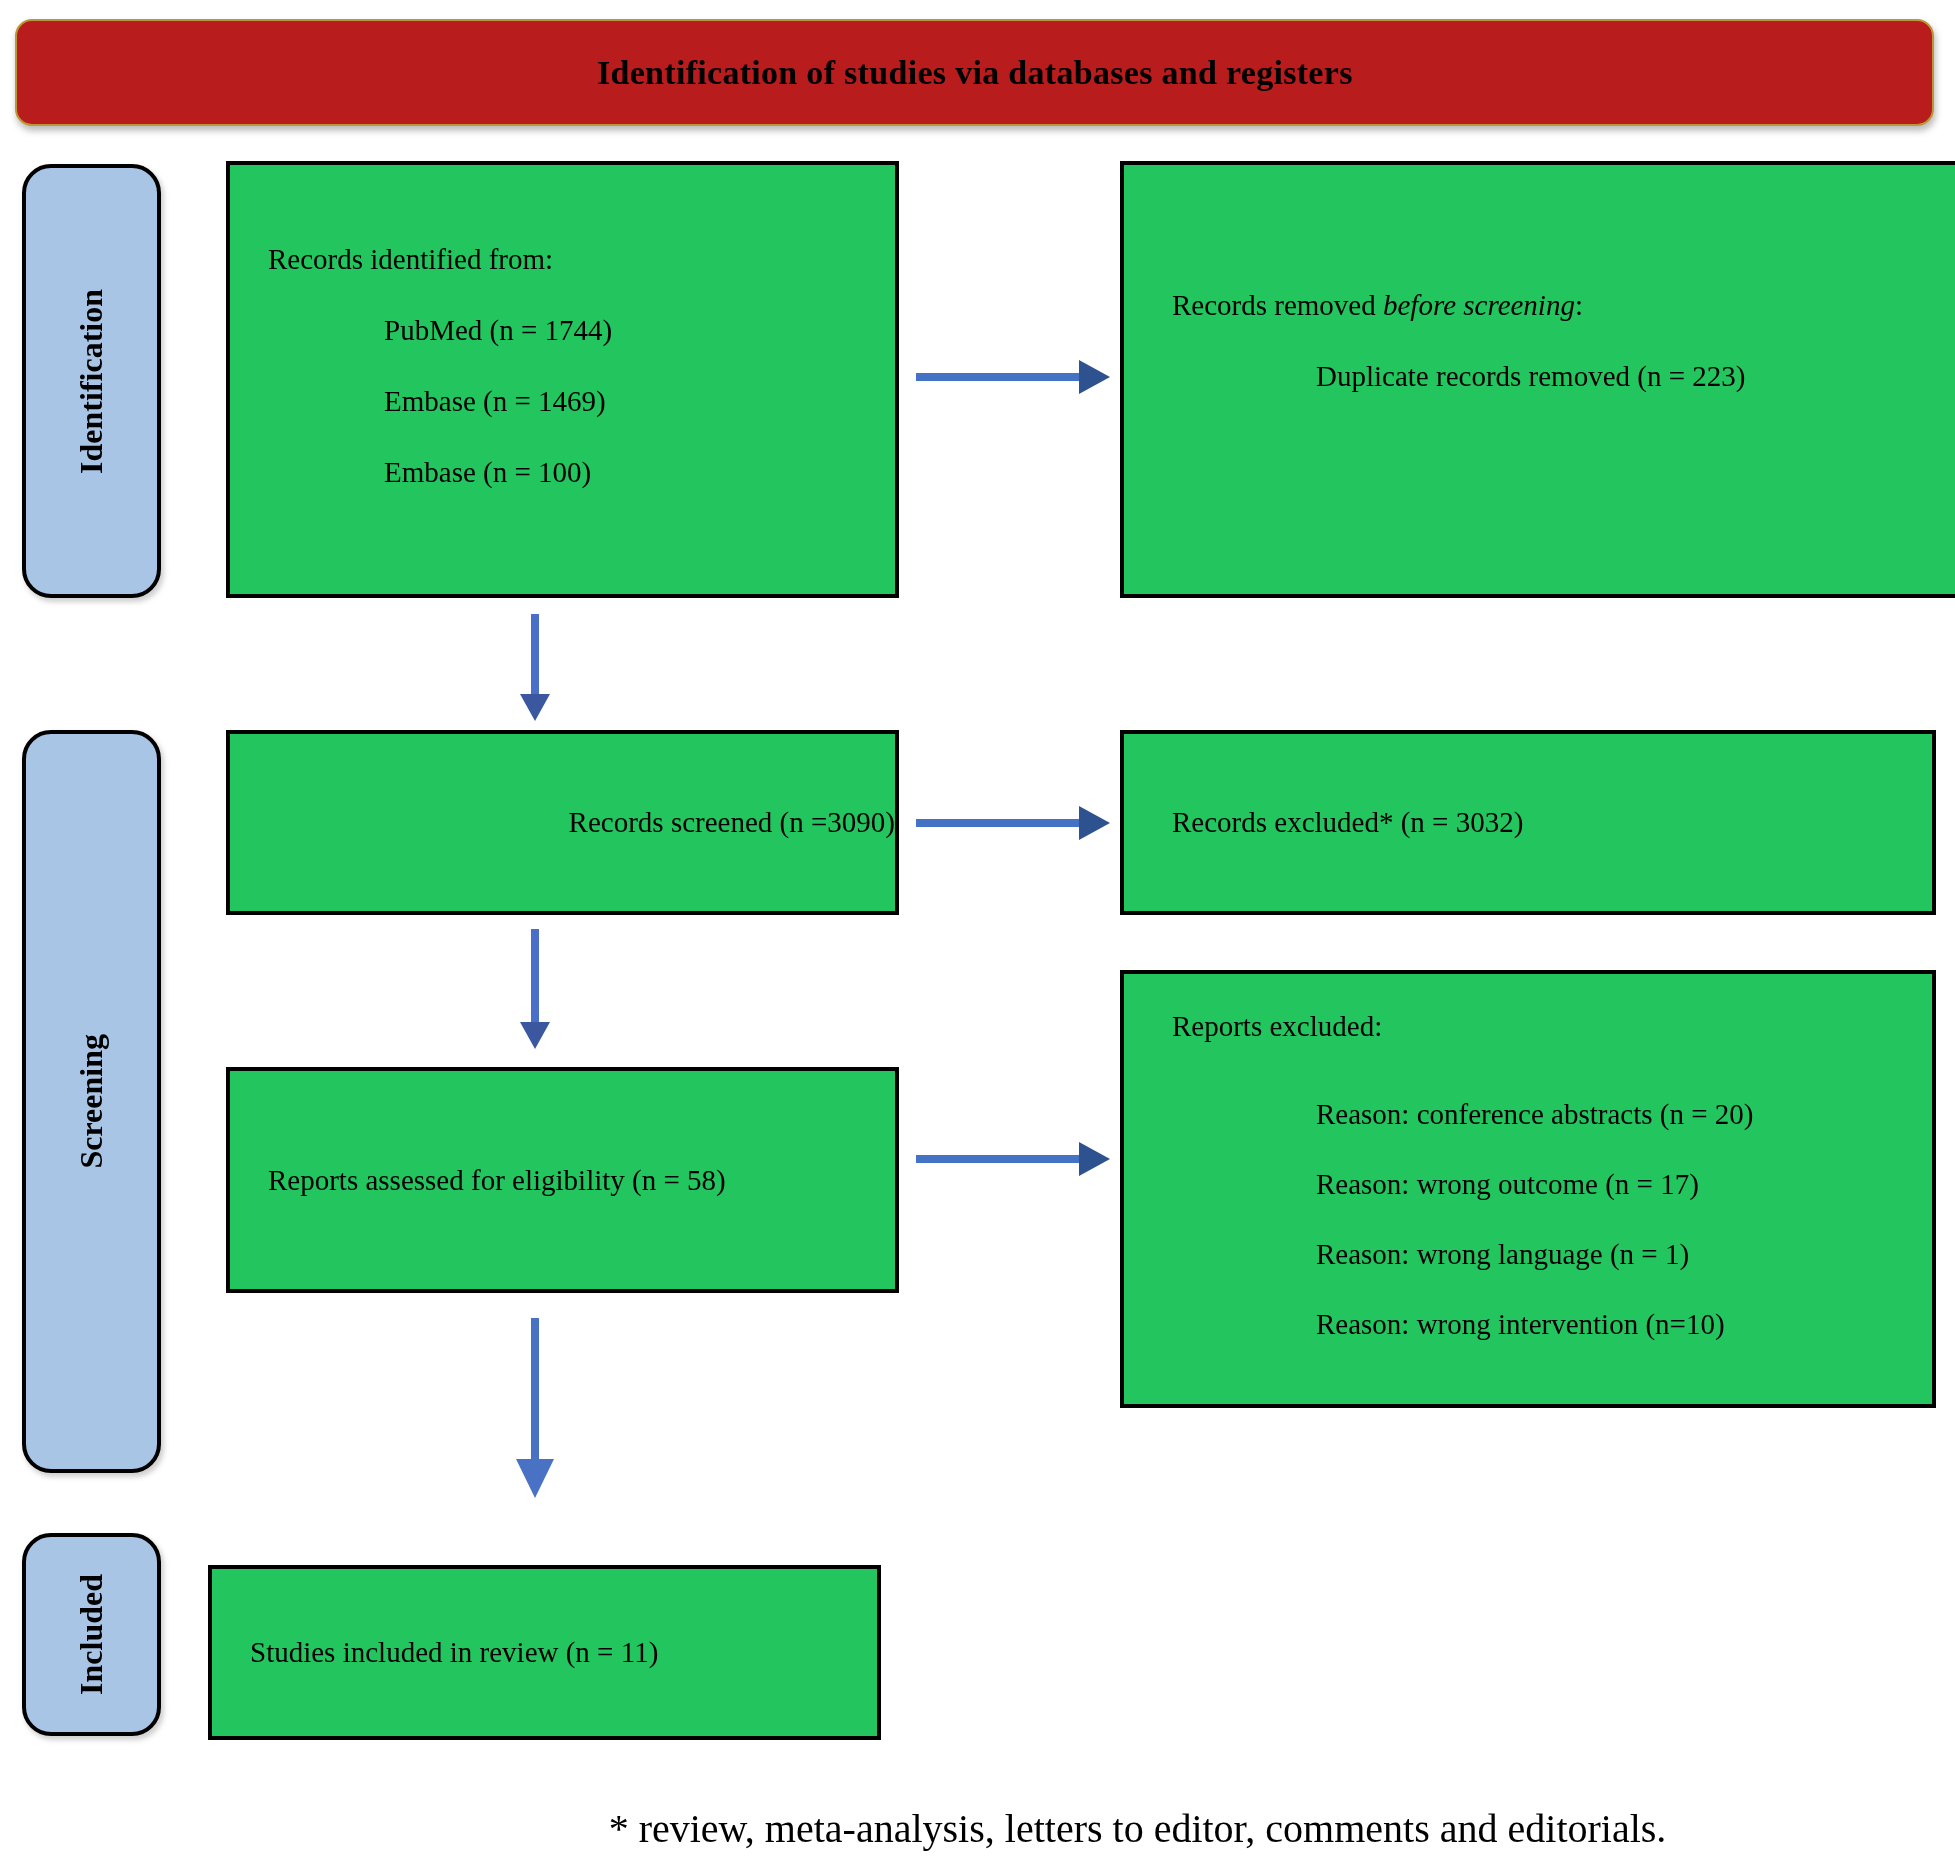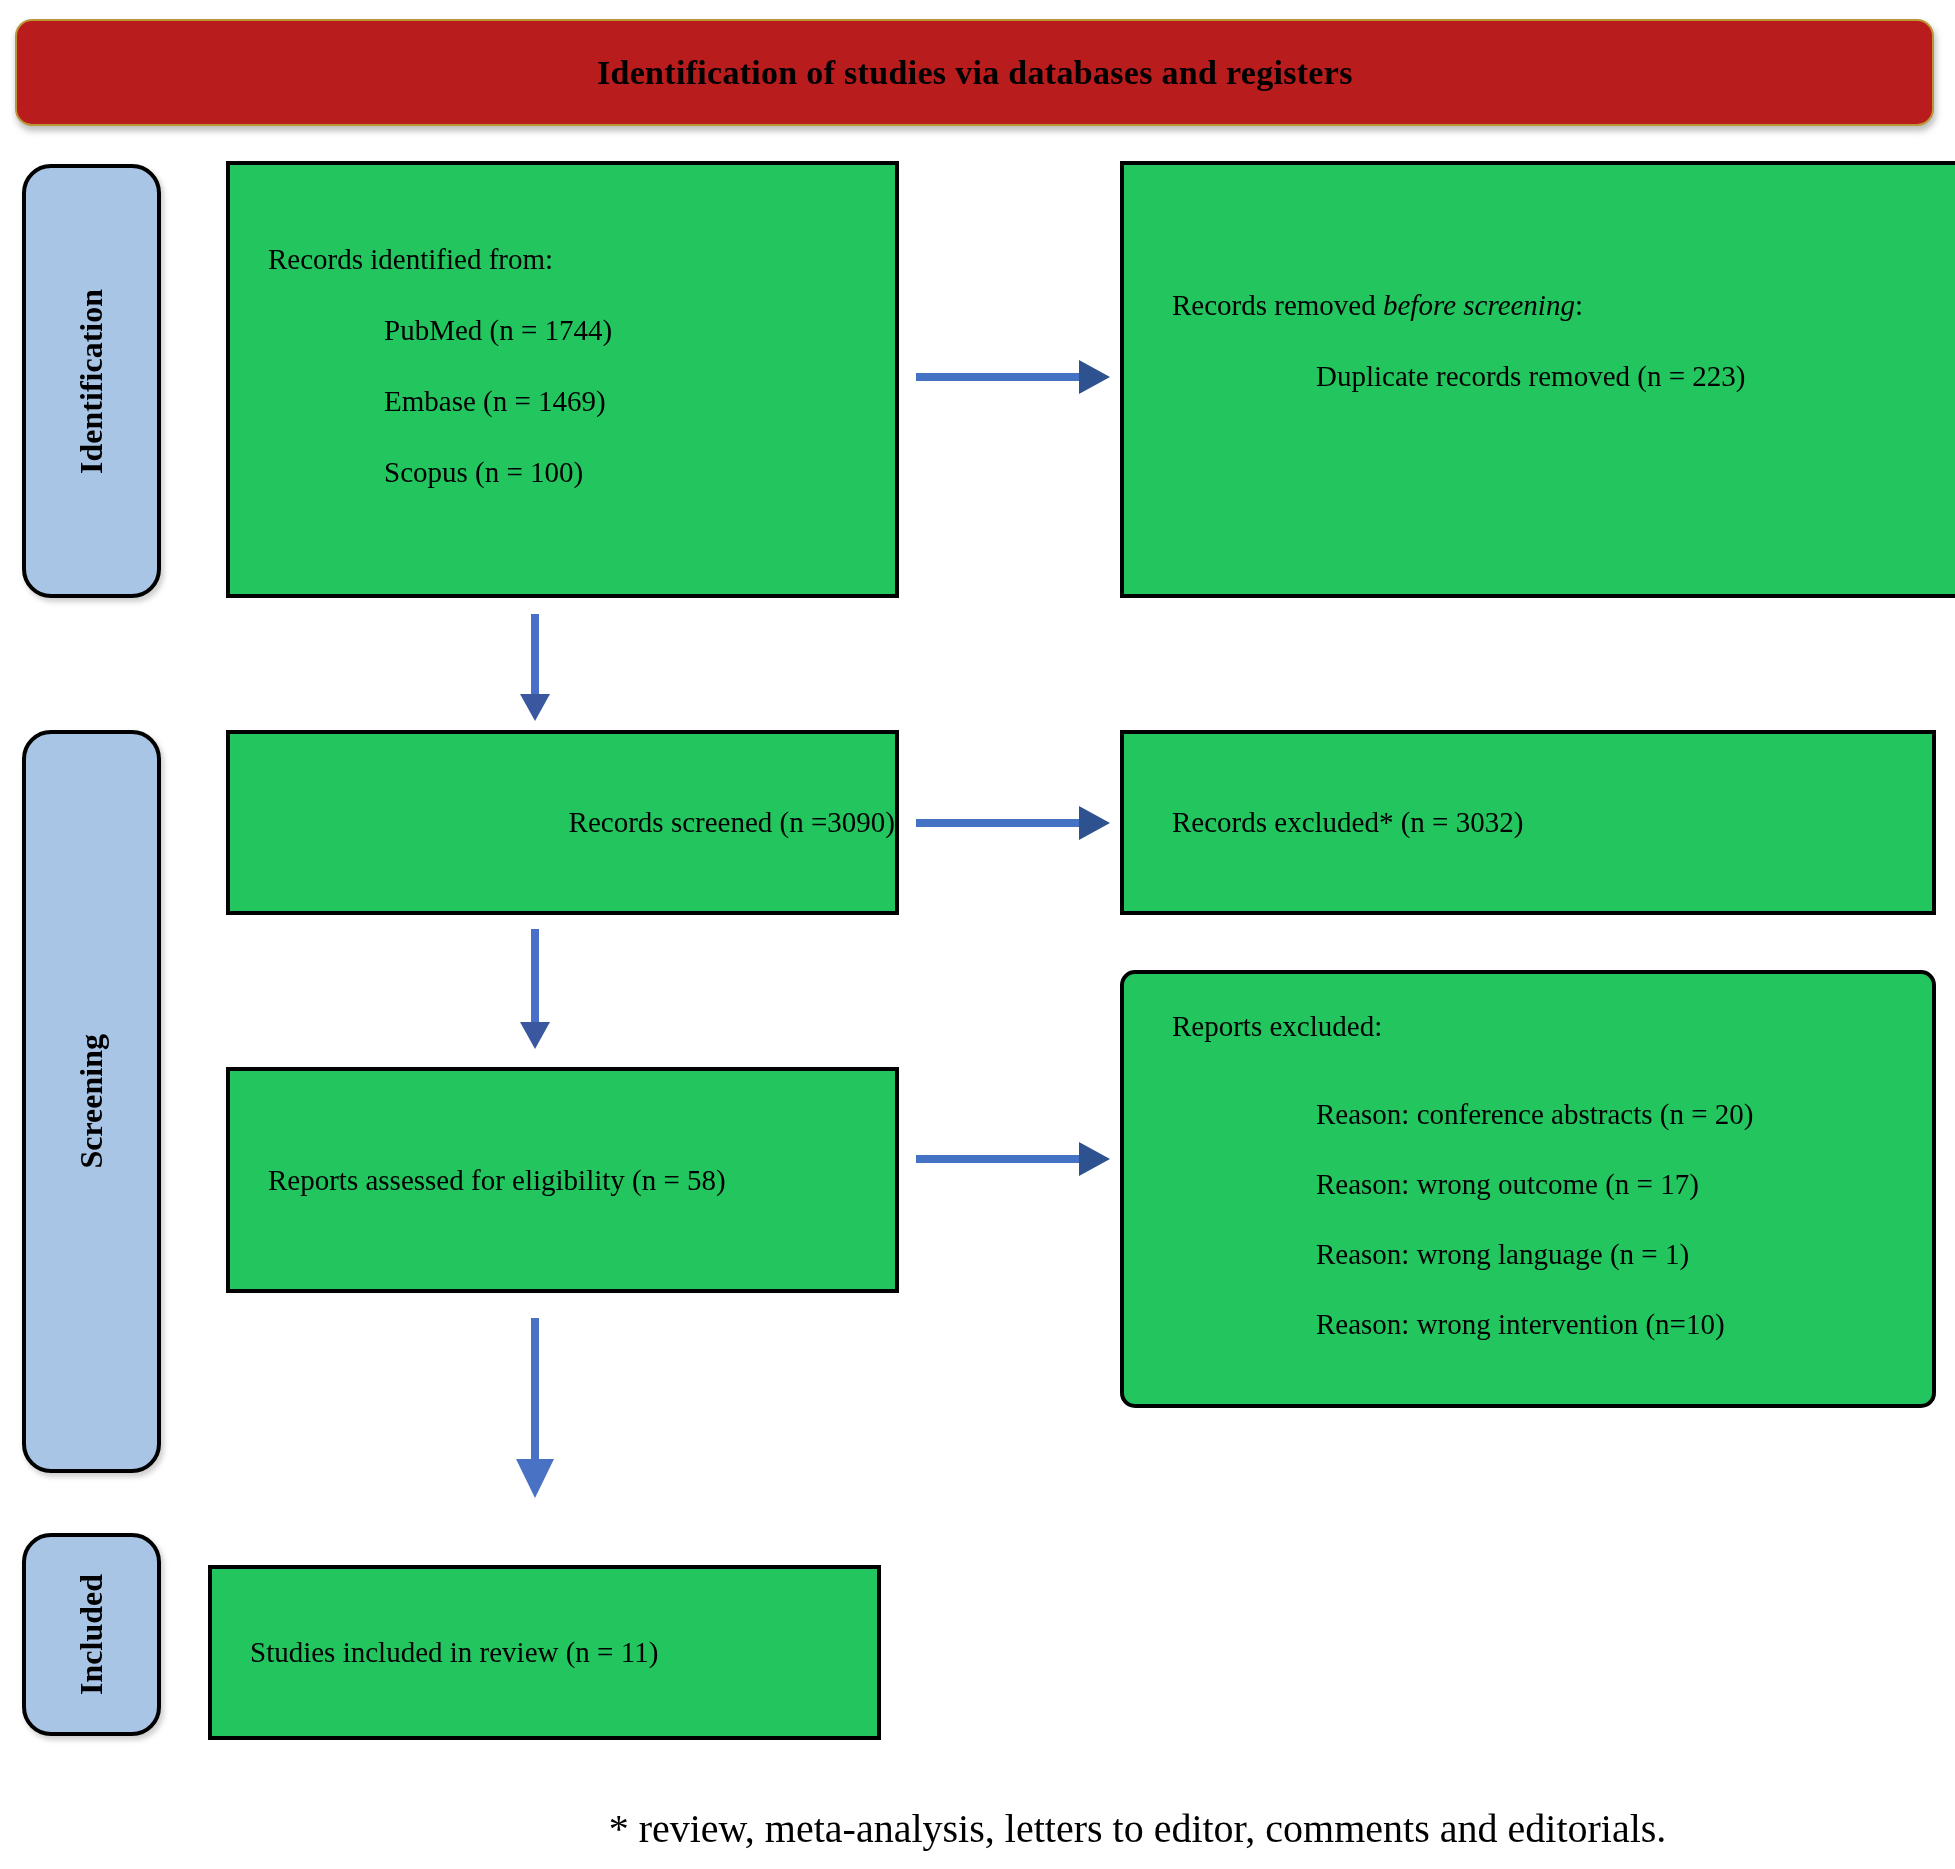--- a/index.html
+++ b/index.html
@@ -59,21 +59,21 @@
     border: 4.9px solid #000000;
     font-size: 29px;
     line-height: 1.0;
     box-sizing: border-box;
   }
   .box-identified { left: 226px; top: 161px;  width: 673px; height: 437px; padding: 80px 18.4px 0 38px; }
   .box-removed    { left: 1120px; top: 161px; width: 856px; height: 437px; padding: 126px 18.4px 0 48px; }
   .box-screened   { left: 226px; top: 730px; width: 673px; height: 185px; display:flex; align-items:center; padding-left: 38px; justify-content: flex-end; }
   .box-excluded   { left: 1120px; top: 730px; width: 816px; height: 185px; display:flex; align-items:center; padding-left: 48px; }
   .box-assessed   { left: 226px; top: 1067px; width: 673px; height: 226px; display:flex; align-items:center; padding-left: 38px; }
-  .box-reports-excluded { left: 1120px; top: 970px; width: 816px; height: 438px; padding: 38px 18.4px 0 48px; border-radius: 15px; }
+  .box-reports-excluded { left: 1120px; top: 970px; width: 816px; height: 438px; padding: 38px 18.4px 0 48px; }
   .box-included   { left: 208px; top: 1565px; width: 673px; height: 175px; display:flex; align-items:center; padding-left: 38px; }
 
   .bline { display: block; height: 71px; }
   .box-reports-excluded .bline { height: 70px; }
   .indent-a { margin-left: 116px; }
   .indent-e { margin-left: 144px; }
   .indent-g { margin-left: 144px; }
   .gap-top  { margin-top: 18.4px; }
   .italic { font-style: italic; }
 
@@ -143,21 +143,21 @@
     <span class="vtext">Screening</span>
   </div>
   <div class="stage-tab stage-included">
     <span class="vtext">Included</span>
   </div>
 
   <div class="fbox box-identified">
     <span class="bline">Records identified from:</span>
     <span class="bline indent-a">PubMed (n = 1744)</span>
     <span class="bline indent-a">Embase (n = 1469)</span>
-    <span class="bline indent-a">Scopus (n = 100)</span>
+    <span class="bline indent-a">Embase (n = 100)</span>
   </div>
 
   <div class="fbox box-removed">
     <span class="bline"><span>Records removed </span><span class="italic">before screening</span><span>:</span></span>
     <span class="bline indent-e">Duplicate records removed (n = 223)</span>
   </div>
 
   <div class="fbox box-screened">
     <span>Records screened (n =3090)</span>
   </div>

